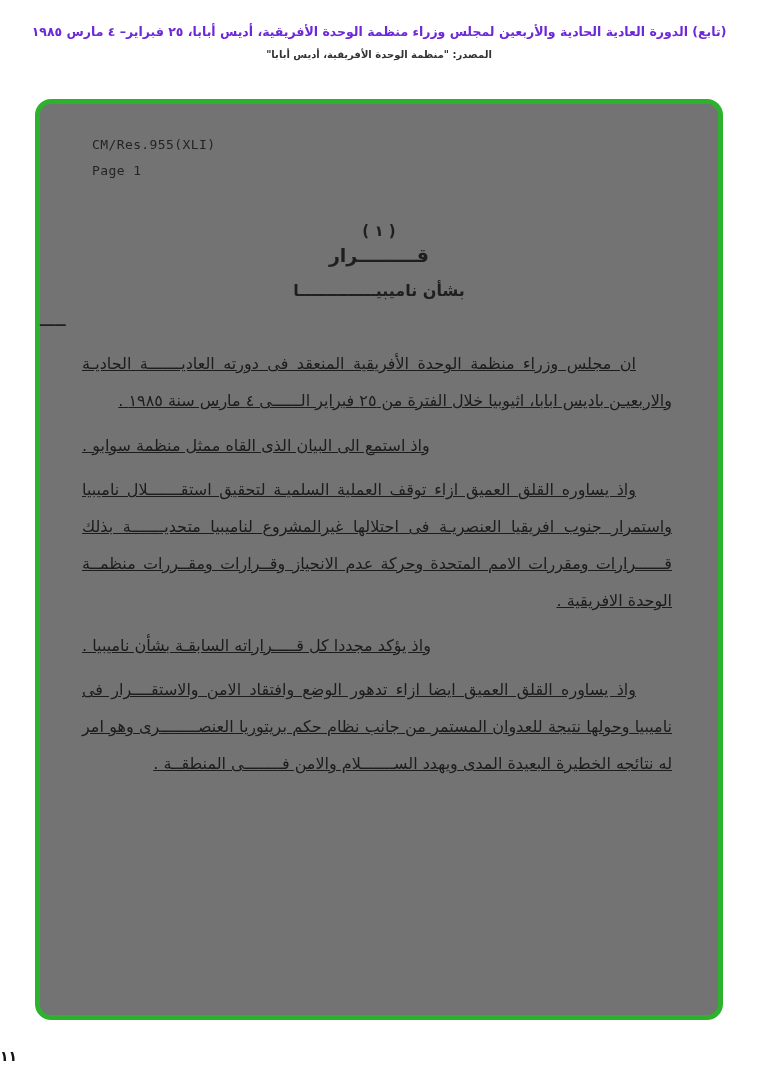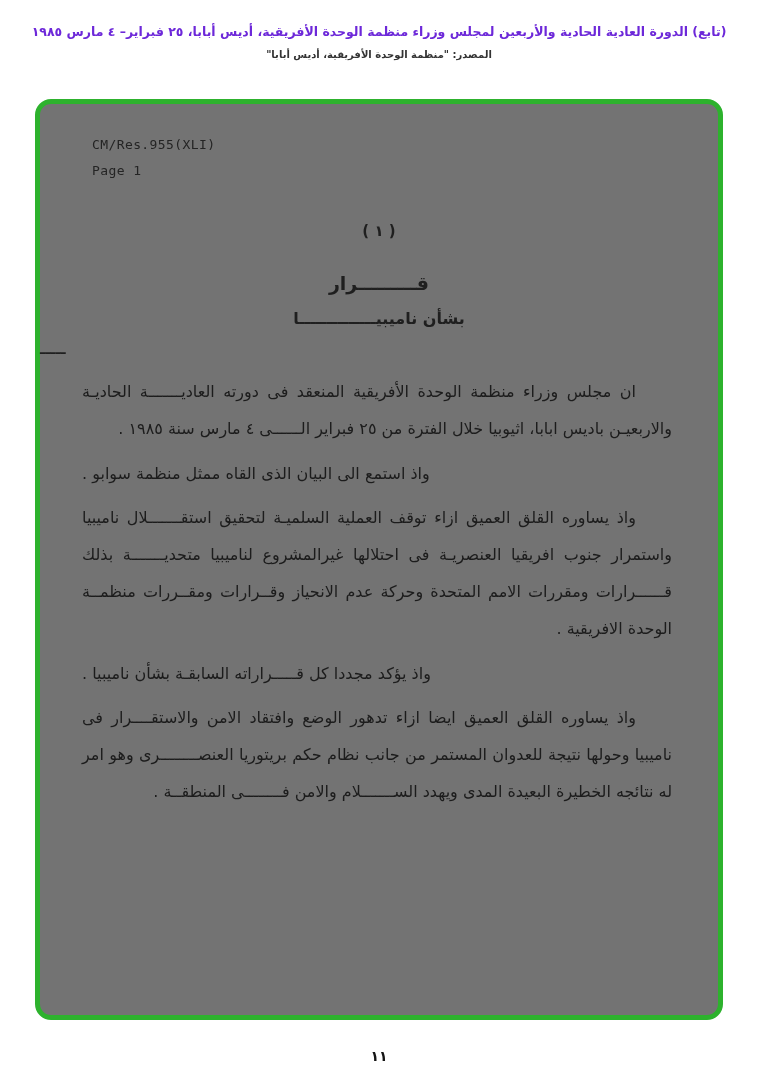--- a/index.html
+++ b/index.html
@@ -54,21 +54,21 @@
   }
   .doc-page-label { margin-top: 11px; }
   .item-number {
     margin-top: 44px;
     text-align: center;
     direction: rtl;
     font-size: 15px;
     font-weight: bold;
   }
   .doc-title {
-    margin-top: 32px;
+    margin-top: 4px;
     text-align: center;
     direction: rtl;
     font-size: 19px;
     font-weight: bold;
   }
   .doc-subtitle {
     margin-top: 15px;
     text-align: center;
     direction: rtl;
     font-size: 16px;
@@ -82,28 +82,28 @@
     font-weight: bold;
   }
   .doc-body {
     margin: 16px 46px 0 42px;
     direction: rtl;
     text-align: justify;
     font-size: 16px;
     line-height: 2.3;
     color: #1c1c1c;
   }
-  .body-para { text-indent: 36px; margin-bottom: 8px; }
+  .body-para { text-indent: 36px; margin-bottom: 8px; text-decoration: underline; }
   .body-para.single { text-indent: 62px; text-align: left; }
   .page-number {
     position: absolute;
     left: 0;
     bottom: 14px;
     width: 758px;
-    text-align: center;
+    text-align: left;
     direction: rtl;
     font-size: 14px;
     font-weight: bold;
     color: #141414;
   }
 </style>
 </head>
 <body>
 
 <div class="page">

